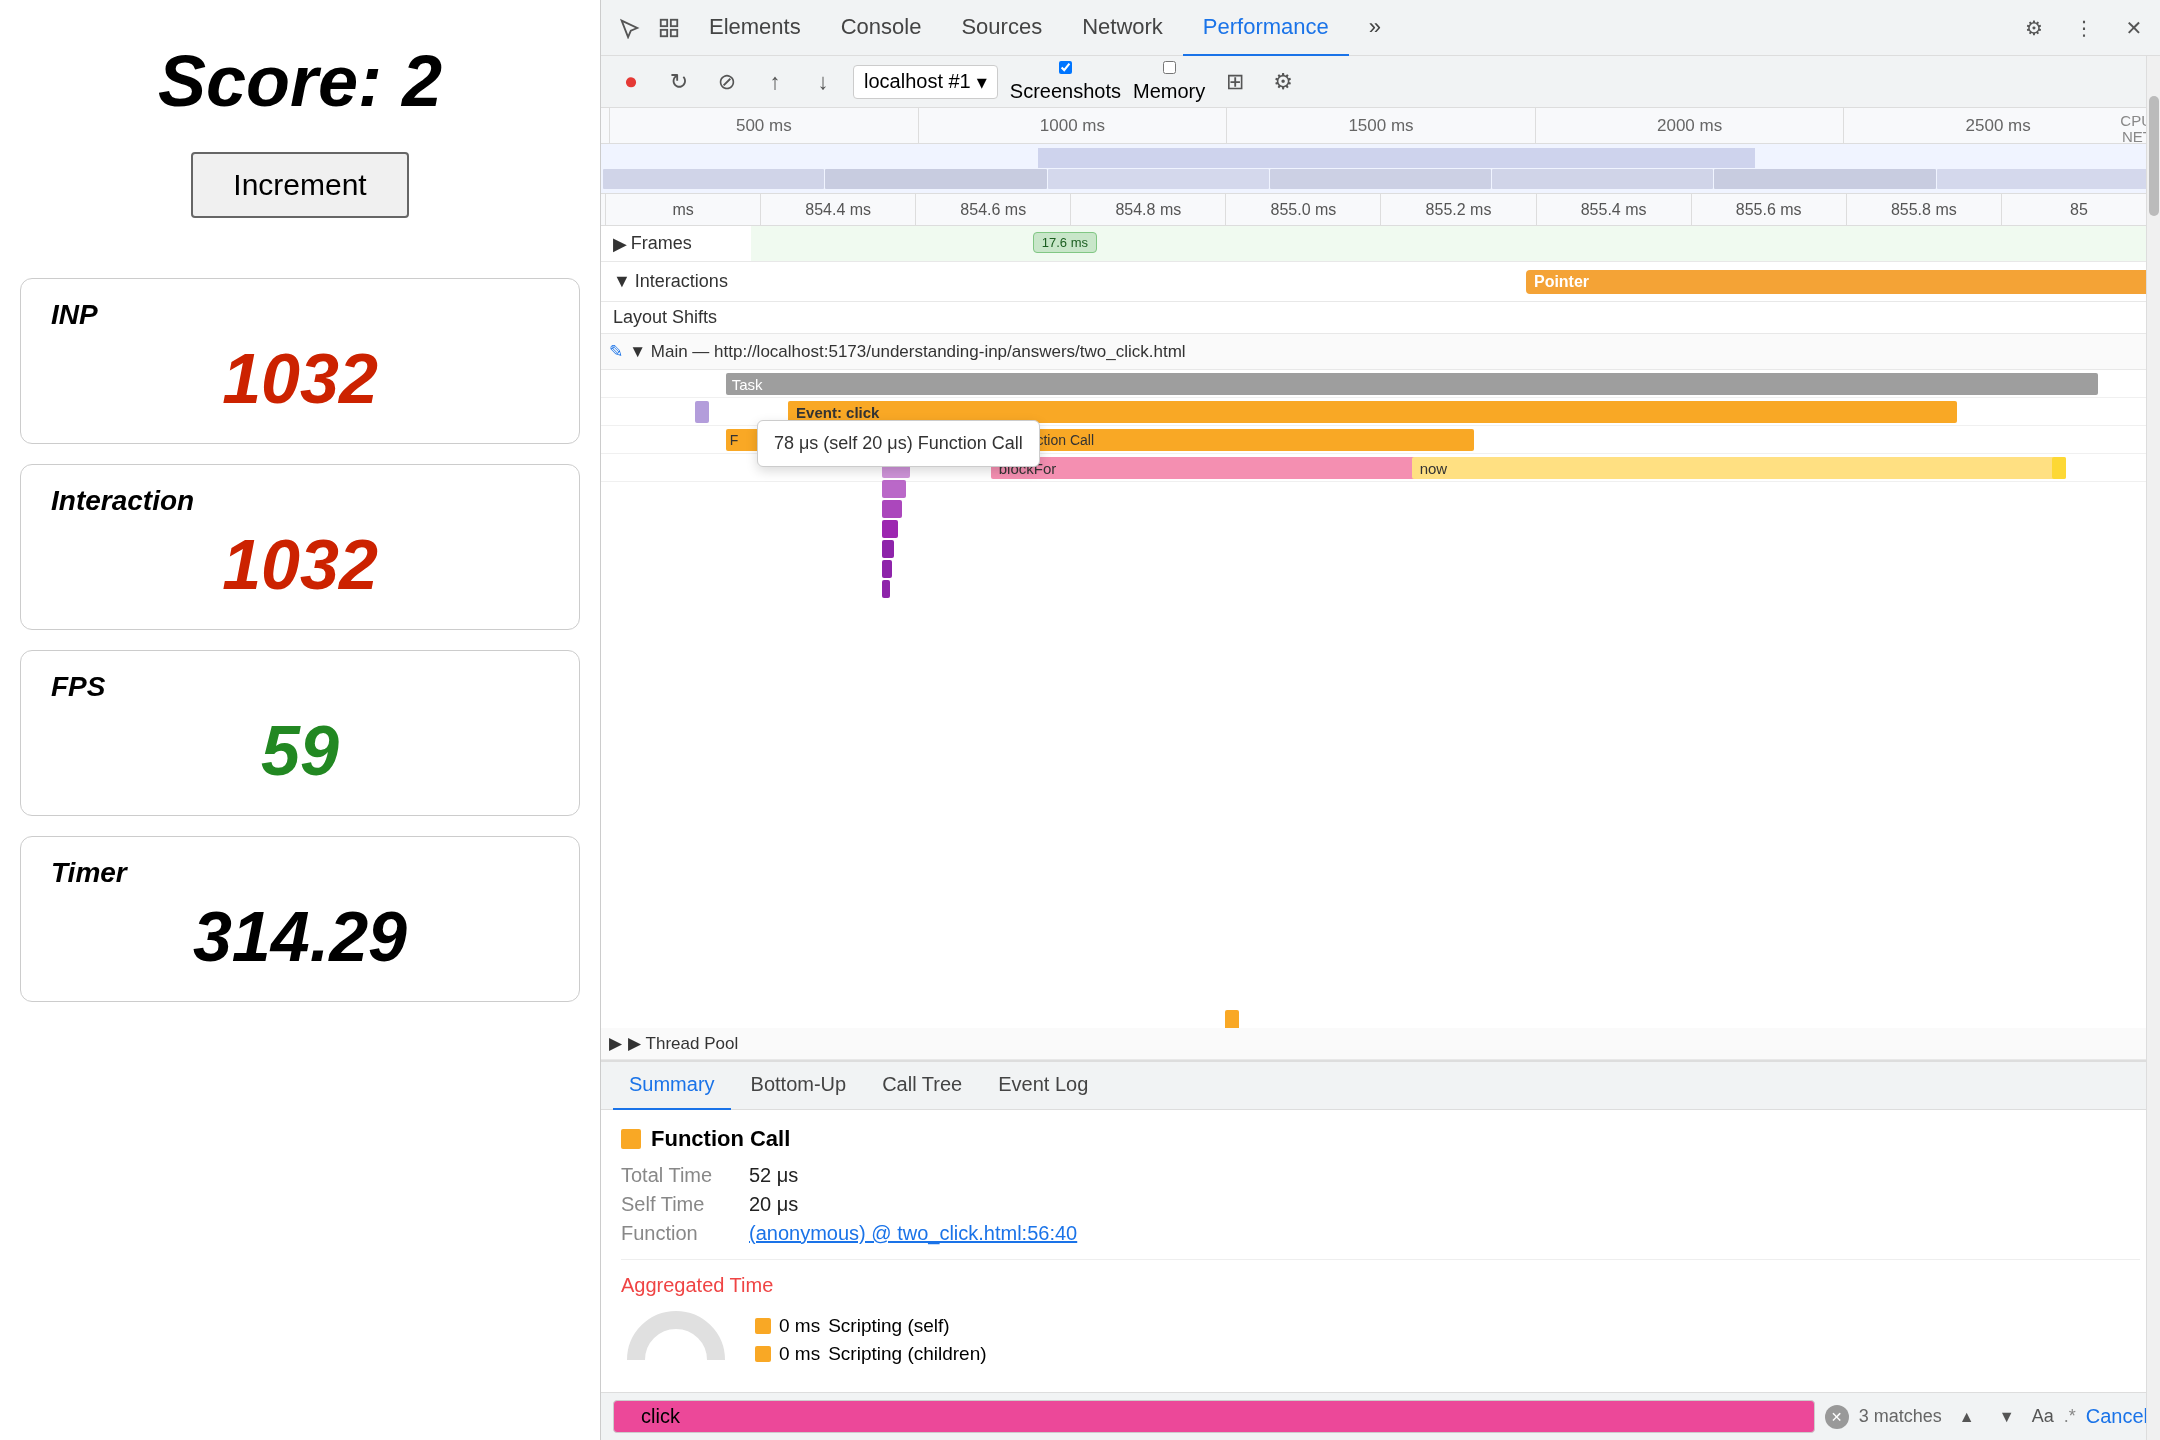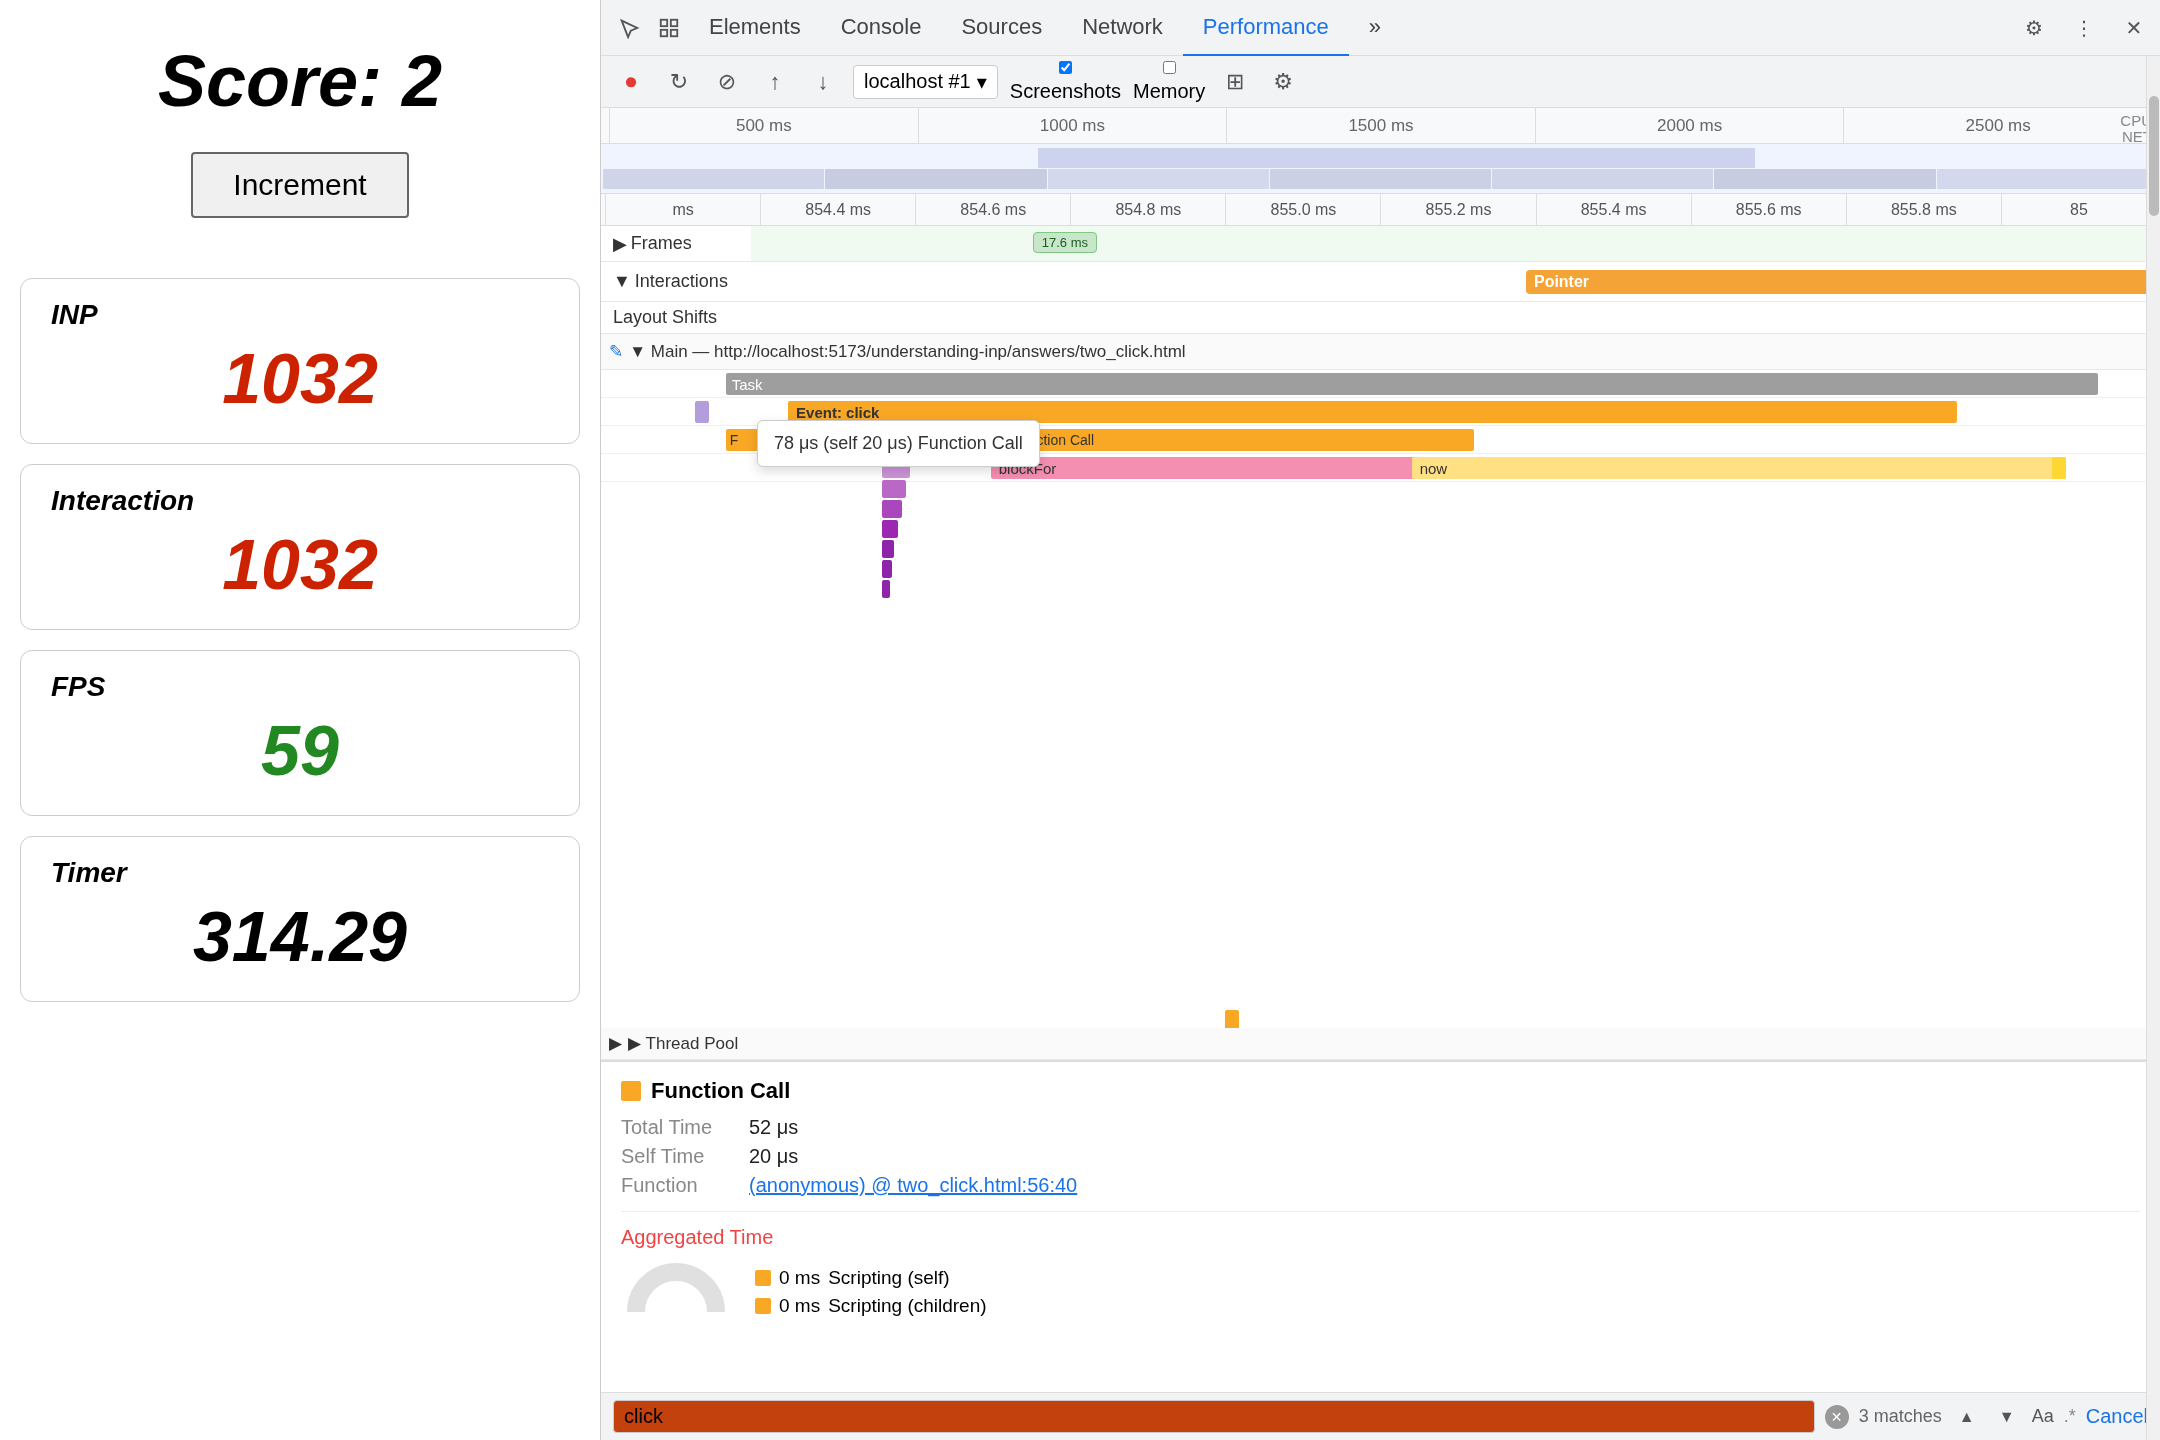--- a/index.html
+++ b/index.html
@@ -552,24 +552,24 @@
       background: #f1f3f4;
       display: flex;
       align-items: center;
       padding: 0 12px;
       gap: 10px;
     }
 
     .search-input-field {
       flex: 1;
       border: none;
-      background: #c2410c;
+      background: #ec4899;
       border: 1px solid #ccc;
       border-radius: 4px;
-      padding: 4px 10px;
+      padding: 4px 27px;
       font-size: 20px;
       outline: none;
     }
 
     .match-count {
       font-size: 18px;
       color: #666;
     }
 
     .search-nav-btn {
@@ -835,20 +835,26 @@
       <div class="thread-pool-header" style="position:absolute;bottom:0;left:0;right:0;">
         <span>▶</span>
         <span style="margin-left:6px;">▶ Thread Pool</span>
       </div>
 
     </div>
   </div>
 
   <div class="bottom-panel">
 
+    <div class="bottom-tabs">
+      <div class="bottom-tab active">Summary</div>
+      <div class="bottom-tab">Bottom-Up</div>
+      <div class="bottom-tab">Call Tree</div>
+      <div class="bottom-tab">Event Log</div>
+    </div>
 
     <div class="bottom-content">
       <div class="summary-title">
         <span class="summary-icon"></span>
         <span>Function Call</span>
       </div>
       <div class="summary-row">
         <span class="label">Total Time</span>
         <span class="value">52 μs</span>
       </div>

